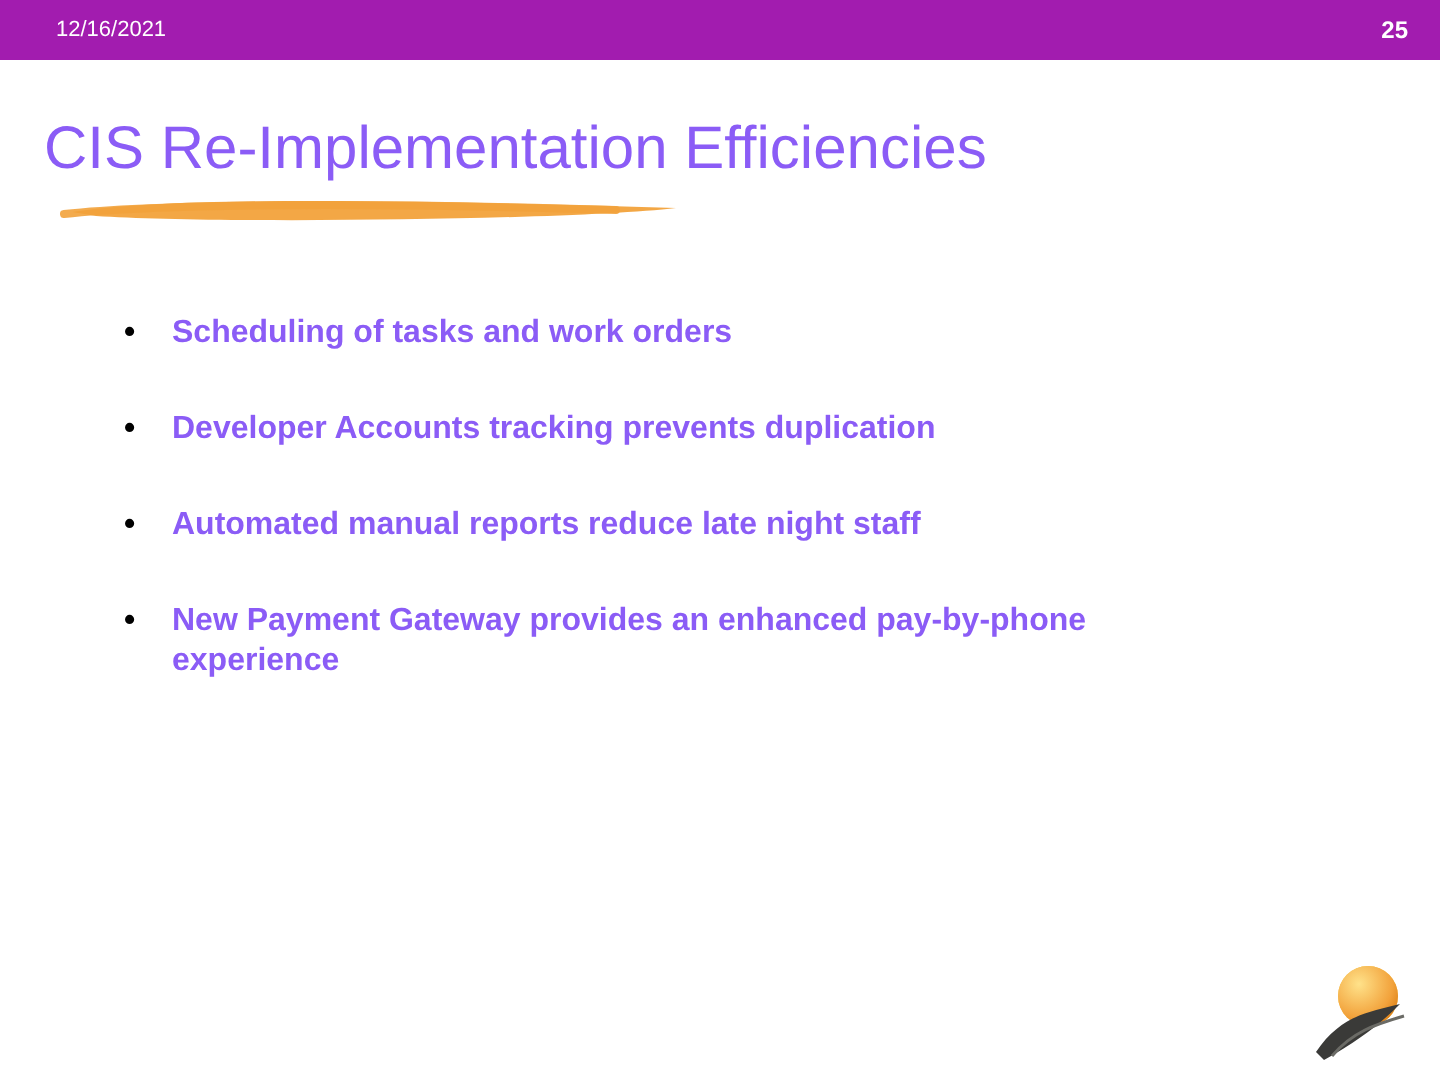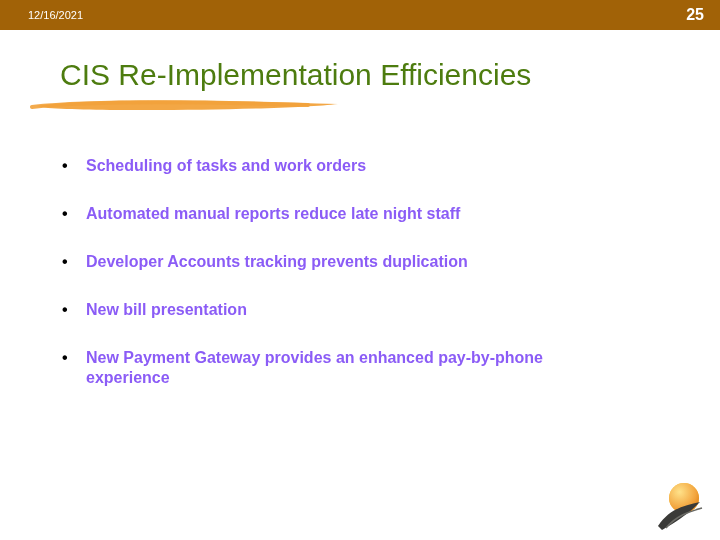--- a/index.html
+++ b/index.html
@@ -6,43 +6,43 @@
     margin: 0;
     padding: 0;
     width: 720px;
     height: 540px;
     font-family: Arial, Helvetica, sans-serif;
     background: #ffffff;
     overflow: hidden;
     position: relative;
   }
   .header-bar {
-    background: #a16207;
+    background: #a21caf;
     height: 30px;
     width: 100%;
     display: flex;
     align-items: center;
     justify-content: space-between;
     padding: 0 16px 0 28px;
     box-sizing: border-box;
     color: #ffffff;
     font-size: 11px;
   }
   .header-date {
     font-weight: 400;
   }
   .header-page {
     font-weight: 700;
-    font-size: 16px;
+    font-size: 12px;
   }
   .title {
-    color: #4d7c0f;
+    color: #8b5cf6;
     font-size: 30px;
     font-weight: 400;
-    margin: 28px 0 0 60px;
+    margin: 28px 0 0 22px;
     letter-spacing: 0px;
   }
   .underline {
     margin: 4px 0 0 28px;
   }
   .bullets {
     margin: 38px 0 0 58px;
     padding: 0;
     list-style: none;
     width: 560px;
@@ -84,23 +84,22 @@
 
 <h1 class="title">CIS Re-Implementation Efficiencies</h1>
 
 <svg class="underline" width="330" height="18" viewBox="0 0 330 18">
   <path d="M8 10 C 60 2, 180 4, 310 8 C 260 14, 80 16, 20 12 Z" fill="#f2a23b" opacity="0.95"></path>
   <path d="M4 11 C 50 6, 150 5, 280 9" stroke="#f2a23b" stroke-width="4" fill="none" stroke-linecap="round" opacity="0.9"></path>
 </svg>
 
 <ul class="bullets">
   <li>Scheduling of tasks and work orders</li>
+  <li>Developer Accounts tracking prevents duplication</li>
   <li>Automated manual reports reduce late night staff</li>
-  <li>Developer Accounts tracking prevents duplication</li>
-  <li>New bill presentation</li>
   <li>New Payment Gateway provides an enhanced pay-by-phone experience</li>
 </ul>
 
 <svg class="logo-corner" viewBox="0 0 72 56">
   <circle cx="44" cy="20" r="15" fill="#f7c948"></circle>
   <circle cx="44" cy="20" r="15" fill="url(#g1)"></circle>
   <defs>
     <radialGradient id="g1" cx="0.35" cy="0.3" r="0.8">
       <stop offset="0%" stop-color="#ffe28a"></stop>
       <stop offset="70%" stop-color="#f2a23b"></stop>

